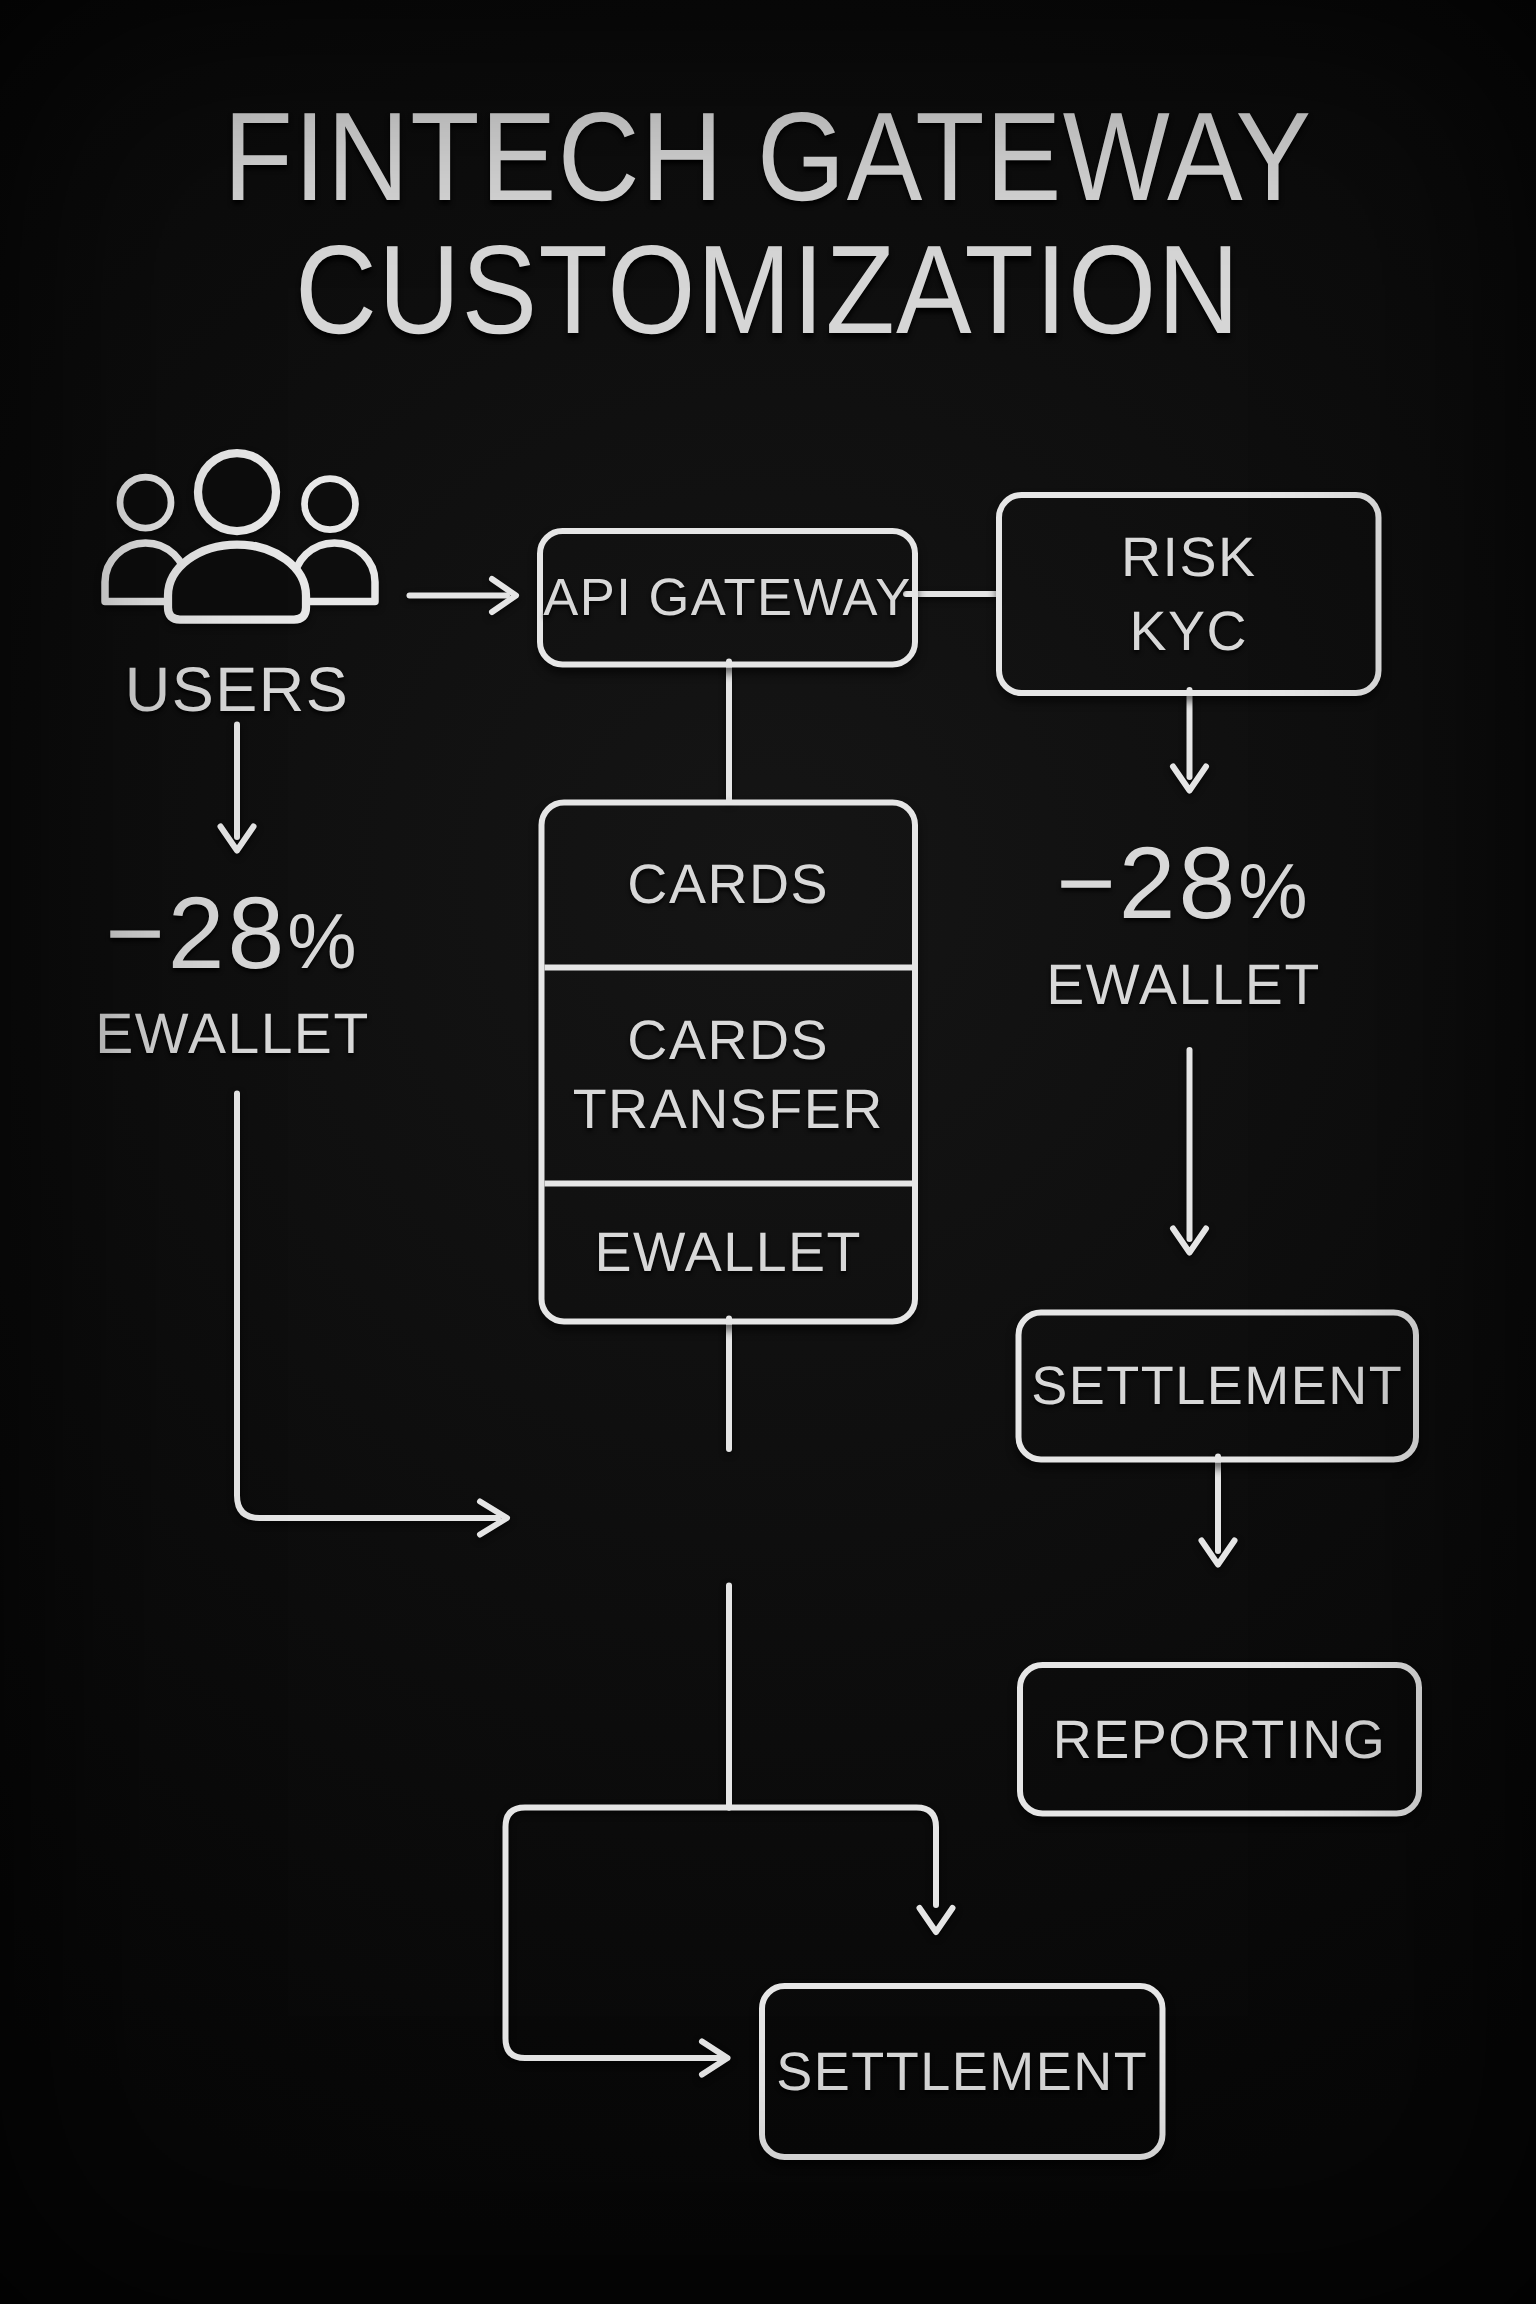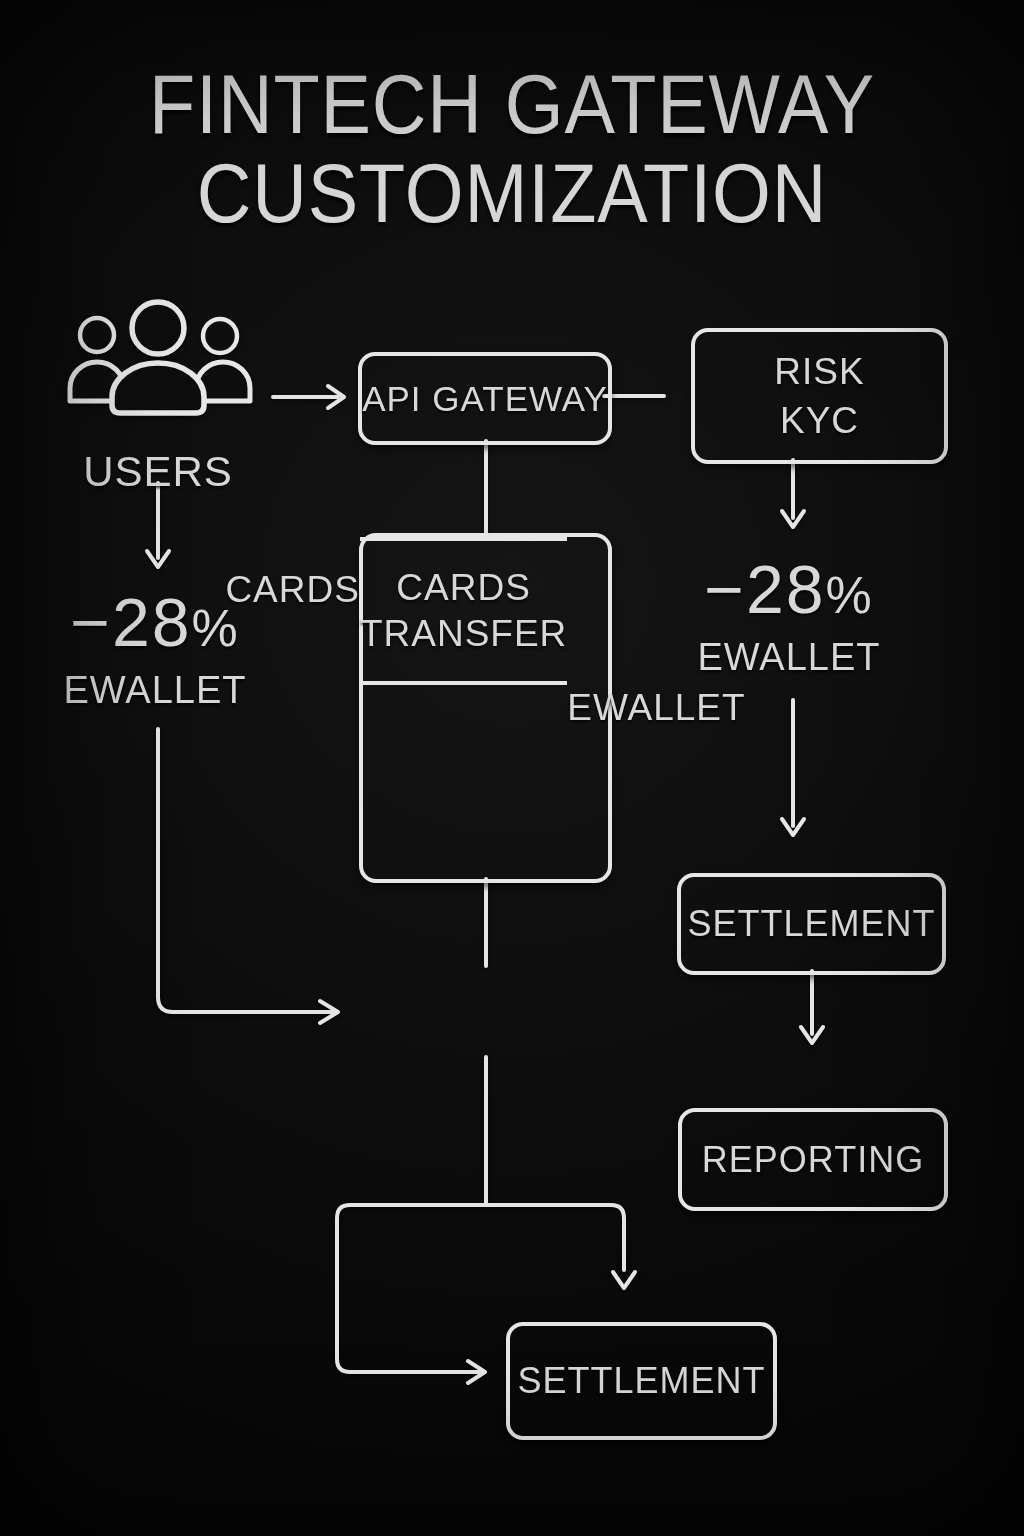--- a/index.html
+++ b/index.html
@@ -26,36 +26,36 @@
     text-shadow:0 3px 4px rgba(0,0,0,.9);
   }
   .node{
     position:absolute;border:4px solid #e6e6e6;border-radius:17px;
     display:flex;align-items:center;justify-content:center;text-align:center;
     font-size:37px;letter-spacing:1px;color:#d8d8d8;
     box-shadow:0 4px 6px rgba(0,0,0,.55);
     text-shadow:0 2px 3px rgba(0,0,0,.85);
   }
   #api-gateway{left:358px;top:352px;width:246px;height:85px;font-size:35px;}
-  #risk-kyc{left:664px;top:328px;width:249px;height:128px;font-size:37px;line-height:49px;margin-left:27px;}
-  #methods{left:359px;top:533px;width:245px;height:342px;flex-direction:row;align-items:stretch;padding:0;}
+  #risk-kyc{left:664px;top:328px;width:249px;height:128px;font-size:37px;line-height:49px;}
+  #methods{left:359px;top:533px;width:245px;height:342px;flex-direction:column;align-items:stretch;padding:0;}
   .method{display:flex;align-items:center;justify-content:center;line-height:46px;}
   .method:nth-child(1){height:106px;}
   .method:nth-child(2){height:140px;border-top:4px solid #e6e6e6;border-bottom:4px solid #e6e6e6;}
   .method:nth-child(3){flex:1;}
   #psps{left:360px;top:966px;width:242px;height:87px;}
   #settlement-right{left:677px;top:873px;width:261px;height:94px;font-size:36px;}
   #reporting{left:678px;top:1108px;width:262px;height:95px;font-size:36px;}
   #settlement-bottom{left:506px;top:1322px;width:263px;height:110px;font-size:36px;}
 
   .icon-label{
     position:absolute;text-align:center;font-size:42px;letter-spacing:1px;
     color:#d8d8d8;text-shadow:0 2px 3px rgba(0,0,0,.85);
   }
-  #users-label{left:38px;top:448px;width:240px;}
+  #users-label{left:38px;top:436px;width:240px;}
 
   .stat{position:absolute;text-align:center;color:#d8d8d8;text-shadow:0 2px 3px rgba(0,0,0,.85);}
   .stat-value{font-size:68px;line-height:72px;letter-spacing:2px;white-space:nowrap;}
   .stat-pct{font-size:52px;}
   .stat-label{font-size:38px;line-height:42px;margin-top:5px;letter-spacing:1px;}
   #failure-stat{left:35px;top:586px;width:240px;}
   #success-stat{left:669px;top:553px;width:240px;}
 </style>
 </head>
 <body>

